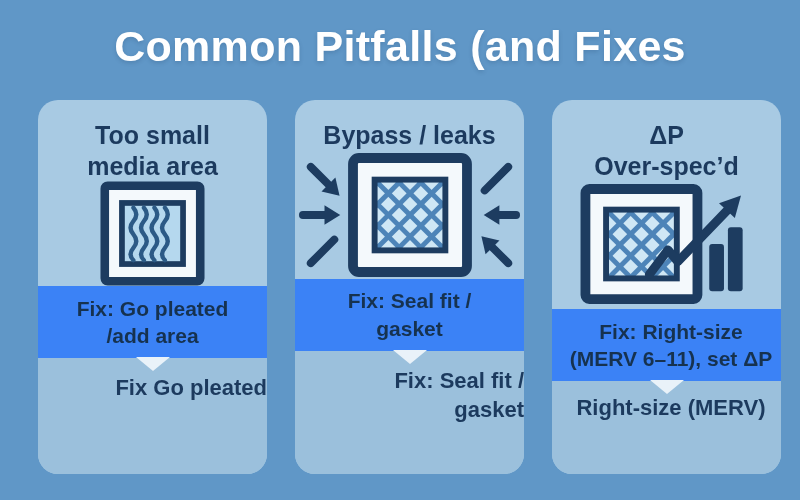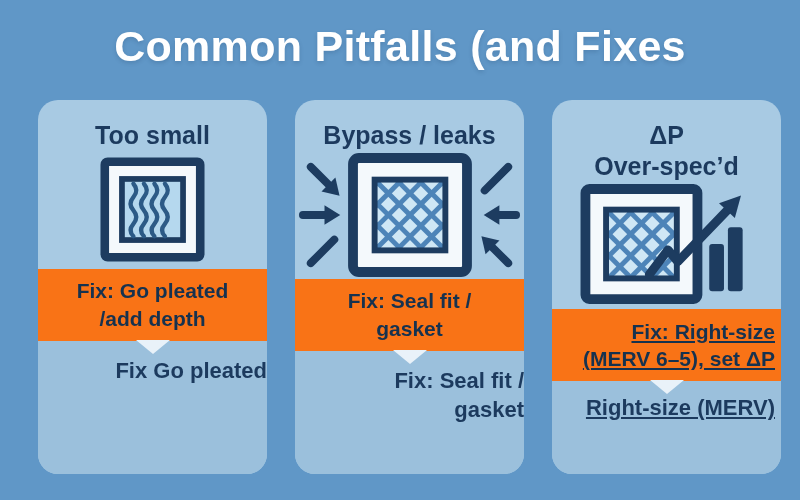--- a/index.html
+++ b/index.html
@@ -28,69 +28,70 @@
     overflow:hidden; display:flex; flex-direction:column;
   }
   .card-heading {
     padding-top:20px; text-align:center;
     font-size:25px; font-weight:bold; color:#1c3a5e; line-height:1.22;
   }
   .icon-area { flex:1; display:flex; align-items:center; justify-content:center; }
 
   .fix-band {
     position:relative; z-index:1;
-    background:#f97316; height:72px; flex:0 0 72px;
+    background:#3b82f6; height:72px; flex:0 0 72px;
     display:flex; flex-direction:column; justify-content:center;
     text-align:center; font-size:21px; font-weight:bold;
     color:#16324f; line-height:1.3; padding:6px 23px;
   }
   .tail {
     position:absolute; bottom:-13px; left:50%; transform:translateX(-50%);
     width:0; height:0;
     border-left:17px solid transparent;
     border-right:17px solid transparent;
     border-top:14px solid #e9f2f9;
   }
   .bottom-band {
     background:#9bc0dc; flex:1;
     padding-top:15px; text-align:right;
     font-size:22px; font-weight:bold; color:#1c3a5e; line-height:1.32;
   }
-  .align-left { text-align:right; padding-left:15px; padding-right:6px;text-decoration:underline; }
+  .align-left { text-align:center; padding-left:15px; padding-right:6px; }
   .bottom-band.align-left { padding-top:12px; }
 
   svg { display:block; }
 </style>
 </head>
 <body>
 
 <div class="canvas">
 
   <h1 class="title">Common Pitfalls (and Fixes</h1>
 
   <div class="cards">
 
     <section class="card">
       <div class="card-heading">
         <div>Too small</div>
+        <div>media area</div>
       </div>
       <div class="icon-area">
         <svg width="105" height="105" viewBox="0 0 110 110" aria-hidden="true">
           <rect x="5" y="5" width="100" height="100" rx="3" fill="#f4f9fc" stroke="#1d3c60" stroke-width="9"></rect>
           <rect x="23" y="23" width="64" height="64" fill="#b5d8ee" stroke="#1d3c60" stroke-width="6"></rect>
           <path d="M35 28 q6 7 0 14 t0 14 t0 14 t0 13" fill="none" stroke="#2c5a86" stroke-width="4.5" stroke-linecap="round"></path>
           <path d="M46 28 q6 7 0 14 t0 14 t0 14 t0 13" fill="none" stroke="#2c5a86" stroke-width="4.5" stroke-linecap="round"></path>
           <path d="M57 28 q6 7 0 14 t0 14 t0 14 t0 13" fill="none" stroke="#2c5a86" stroke-width="4.5" stroke-linecap="round"></path>
           <path d="M68 28 q6 7 0 14 t0 14 t0 14 t0 13" fill="none" stroke="#2c5a86" stroke-width="4.5" stroke-linecap="round"></path>
         </svg>
       </div>
       <div class="fix-band">
         <div class="tail"></div>
         <div>Fix: Go pleated</div>
-        <div>/add depth</div>
+        <div>/add area</div>
       </div>
       <div class="bottom-band">
         <div>Fix Go pleated</div>
       </div>
     </section>
 
     <section class="card">
       <div class="card-heading">
         <div>Bypass / leaks</div>
         <div></div>
@@ -189,21 +190,21 @@
           <rect x="177" y="47" width="15" height="65" rx="3" fill="#1d3c60"></rect>
           <polyline points="97,95 116,70 126,82 176,30" fill="none" stroke="#1d3c60" stroke-width="9" stroke-linecap="round" stroke-linejoin="round"></polyline>
           <g transform="translate(176,30) rotate(-47)">
               <polygon points="0,-11 21,0 0,11" fill="#1d3c60"></polygon>
             </g>
         </svg>
       </div>
       <div class="fix-band align-left">
         <div class="tail"></div>
         <div>Fix: Right-size</div>
-        <div>(MERV 6–5), set ΔP</div>
+        <div>(MERV 6–11), set ΔP</div>
       </div>
       <div class="bottom-band align-left">
         <div>Right-size (MERV)</div>
       </div>
     </section>
 
   </div>
 </div>
 
 </body></html>

